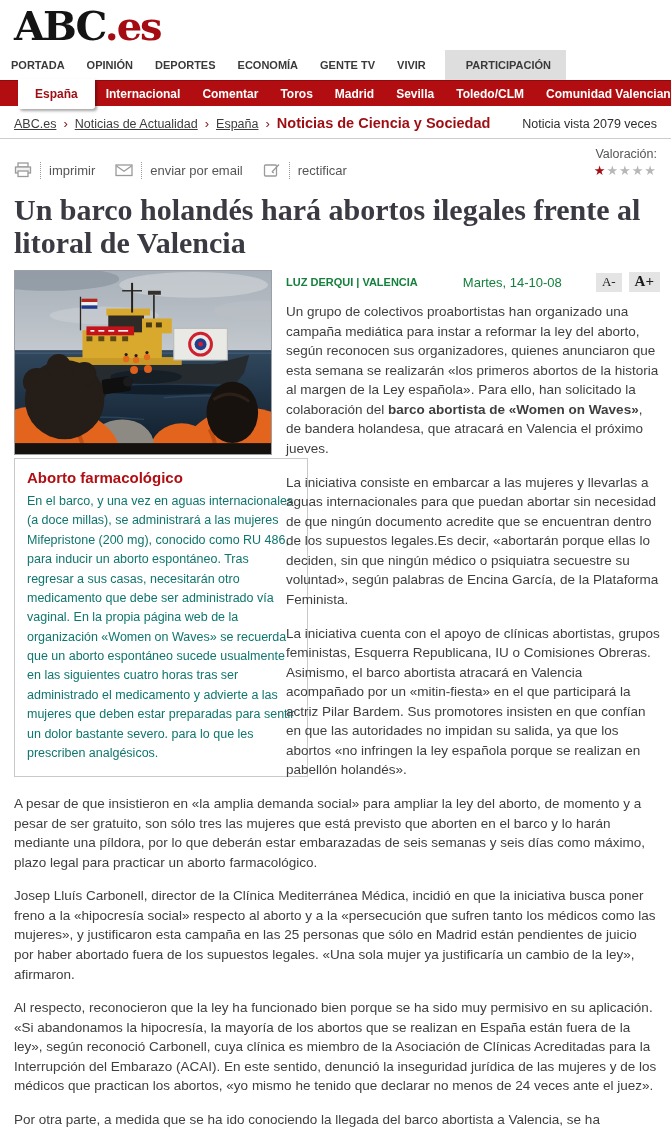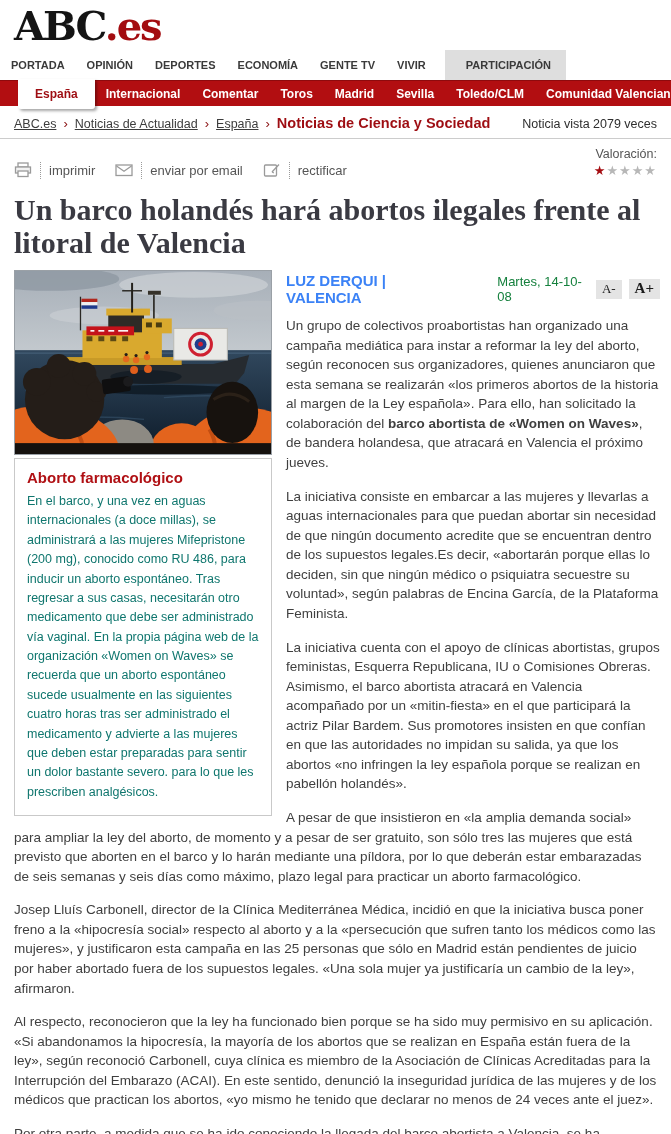--- a/index.html
+++ b/index.html
@@ -48,26 +48,26 @@
   .stars { font-size:13px; letter-spacing:1px; color:#b7b7b7; }
   .stars .on { color:#a50d12; }
   
   h1.headline { font-family:"Liberation Serif", serif; font-weight:bold;
                 font-size:30px; line-height:1.12; color:#3a3a42;
                 padding:8px 14px 10px; letter-spacing:0; }
   
   .article { padding:0 11px 0 14px; }
   .media-col { float:left; width:258px; margin-right:14px; }
   .photo { width:258px; height:185px; display:block; border:1px solid #9aa0a6; }
-  .infobox { width:258px; border:1px solid #c9c9c9; background:#fff;
+  .infobox { width:294px; border:1px solid #c9c9c9; background:#fff;
              margin-top:3px; padding:10px 12px 13px; }
   .infobox h2 { color:#b01014; font-size:15px; font-weight:bold; margin-bottom:6px; }
   .infobox p { font-size:12.5px; line-height:1.55; color:#0f766e; }
   .byline-row { display:flex; align-items:center; padding:2px 0 10px; }
-  .byline-author { color:#3b82f6; font-weight:bold; font-size:15px; }
+  .byline-author { color:#15803d; font-weight:bold; font-size:11px; }
   .byline-date { color:#15803d; font-size:13px; margin-left:9px;padding-left:36px; }
   .font-btns { margin-left:auto; display:flex; align-items:center; }
   .font-btn { background:#e4e4e4; font-family:"Liberation Serif", serif; color:#1c1c1c;
               padding:1px 6px 2px; margin-left:7px; cursor:pointer; font-size:13px; }
   .font-btn.big { font-size:15px; font-weight:bold; }
   .article p.body { font-size:13.5px; line-height:1.45; margin-bottom:14px; color:#3f3f3f; }
   .article p.body b { font-weight:bold; }
 </style>
 </head>
 <body>

